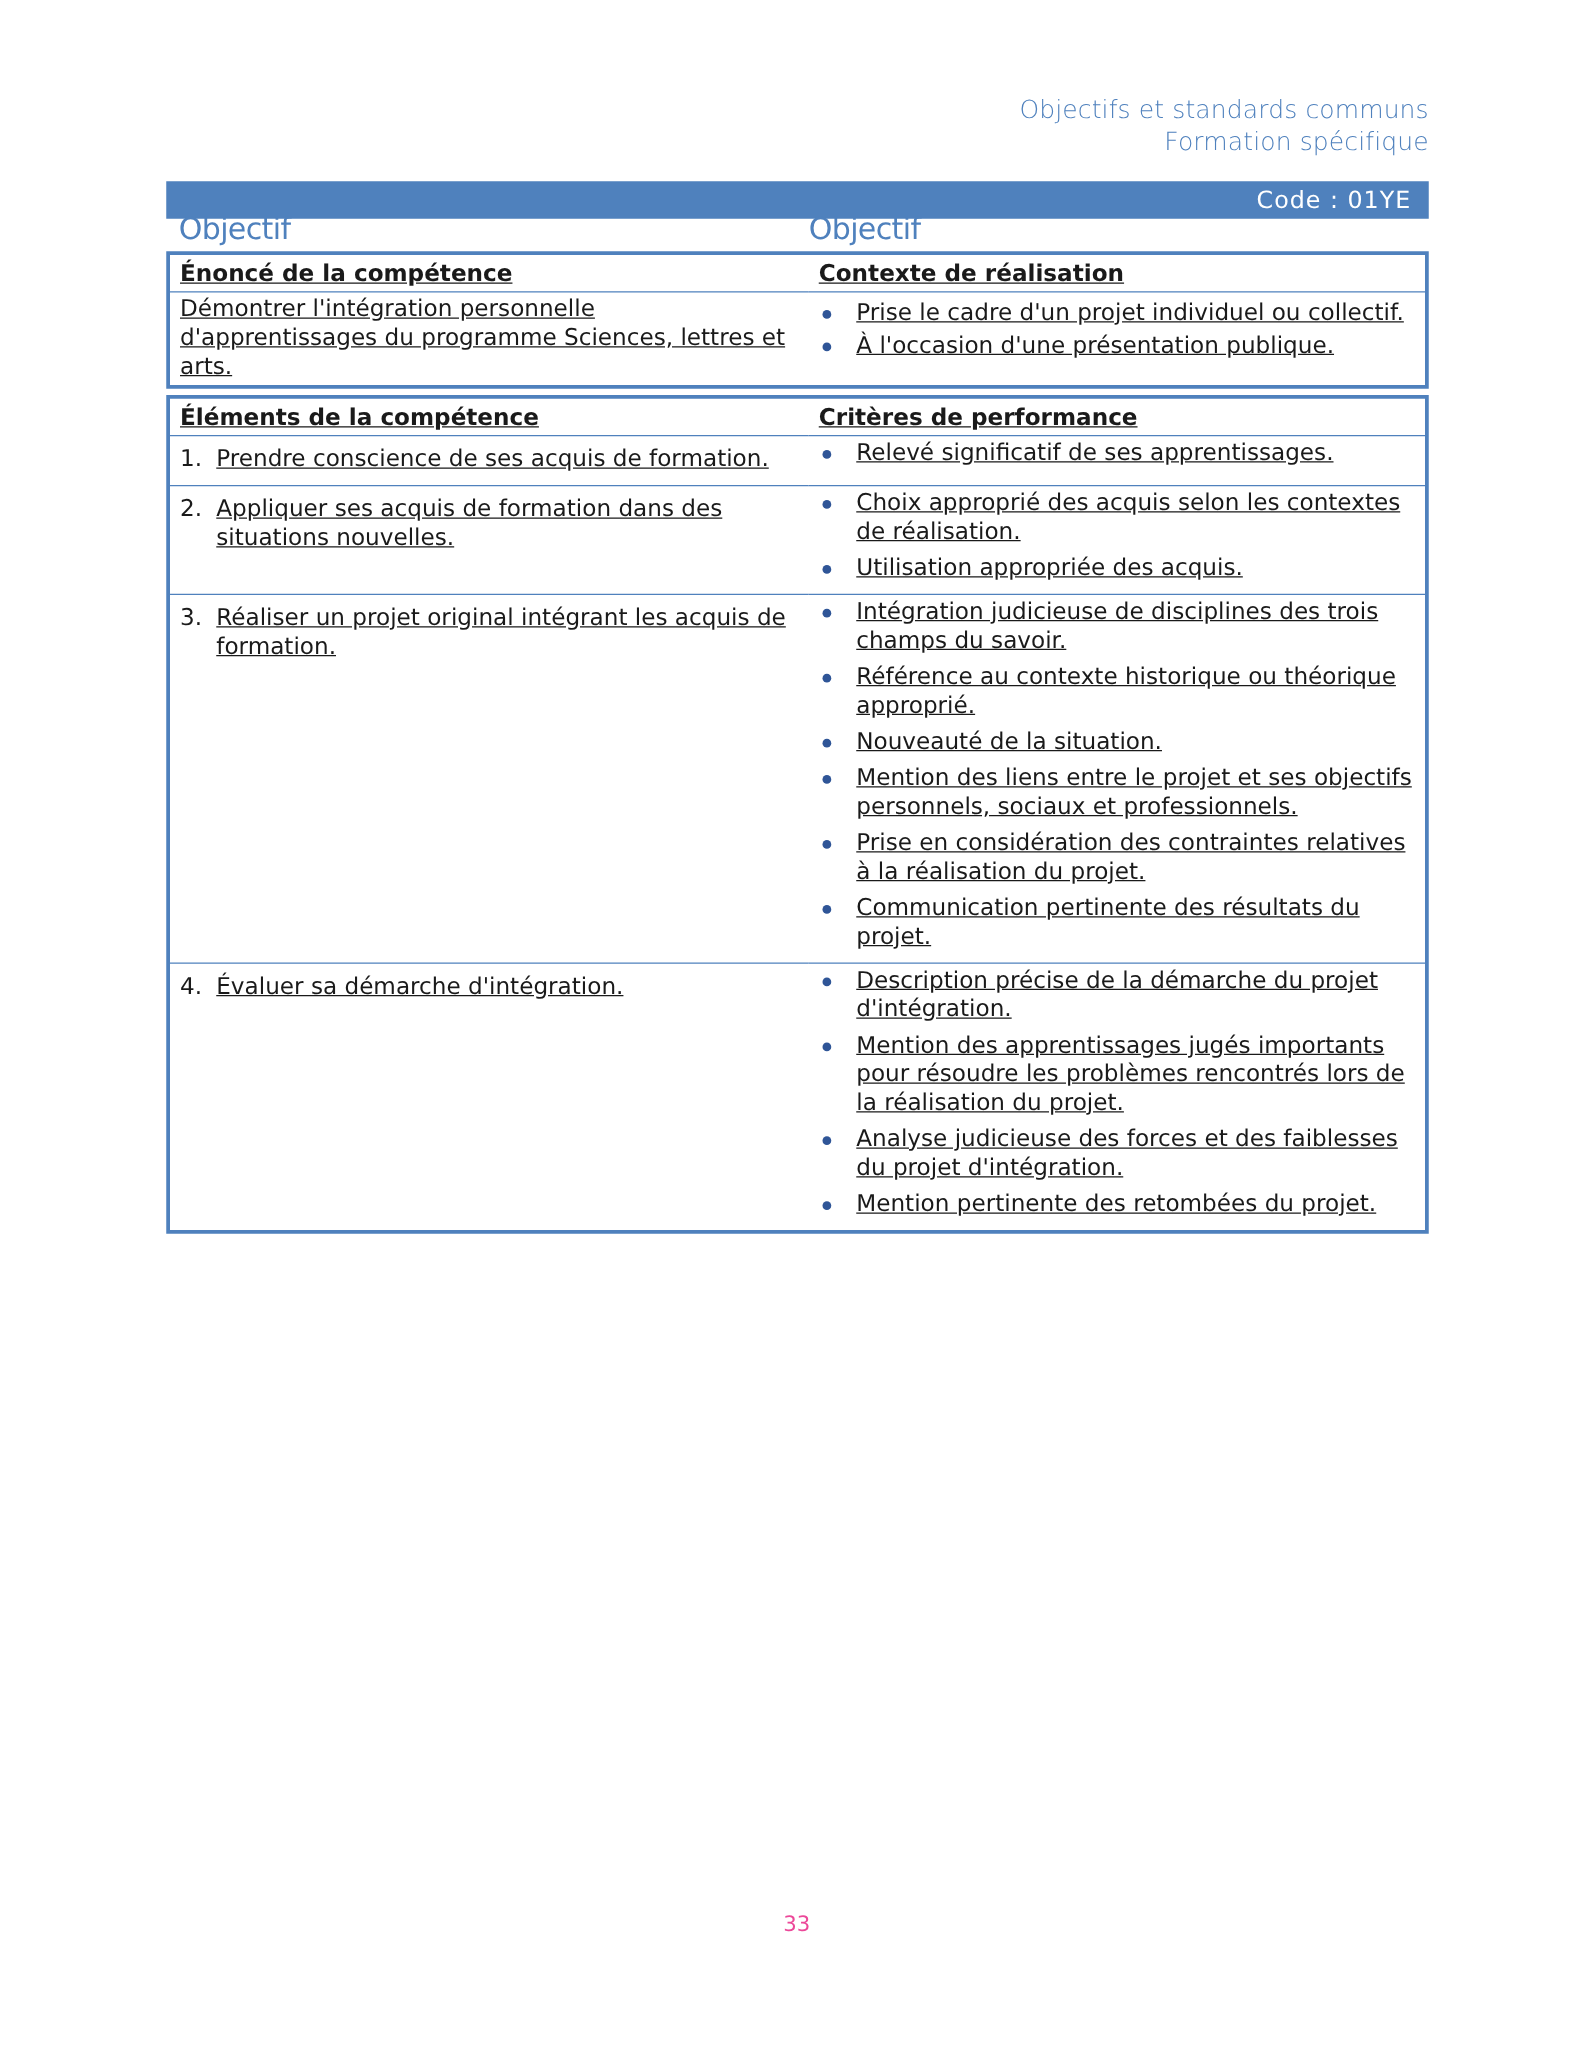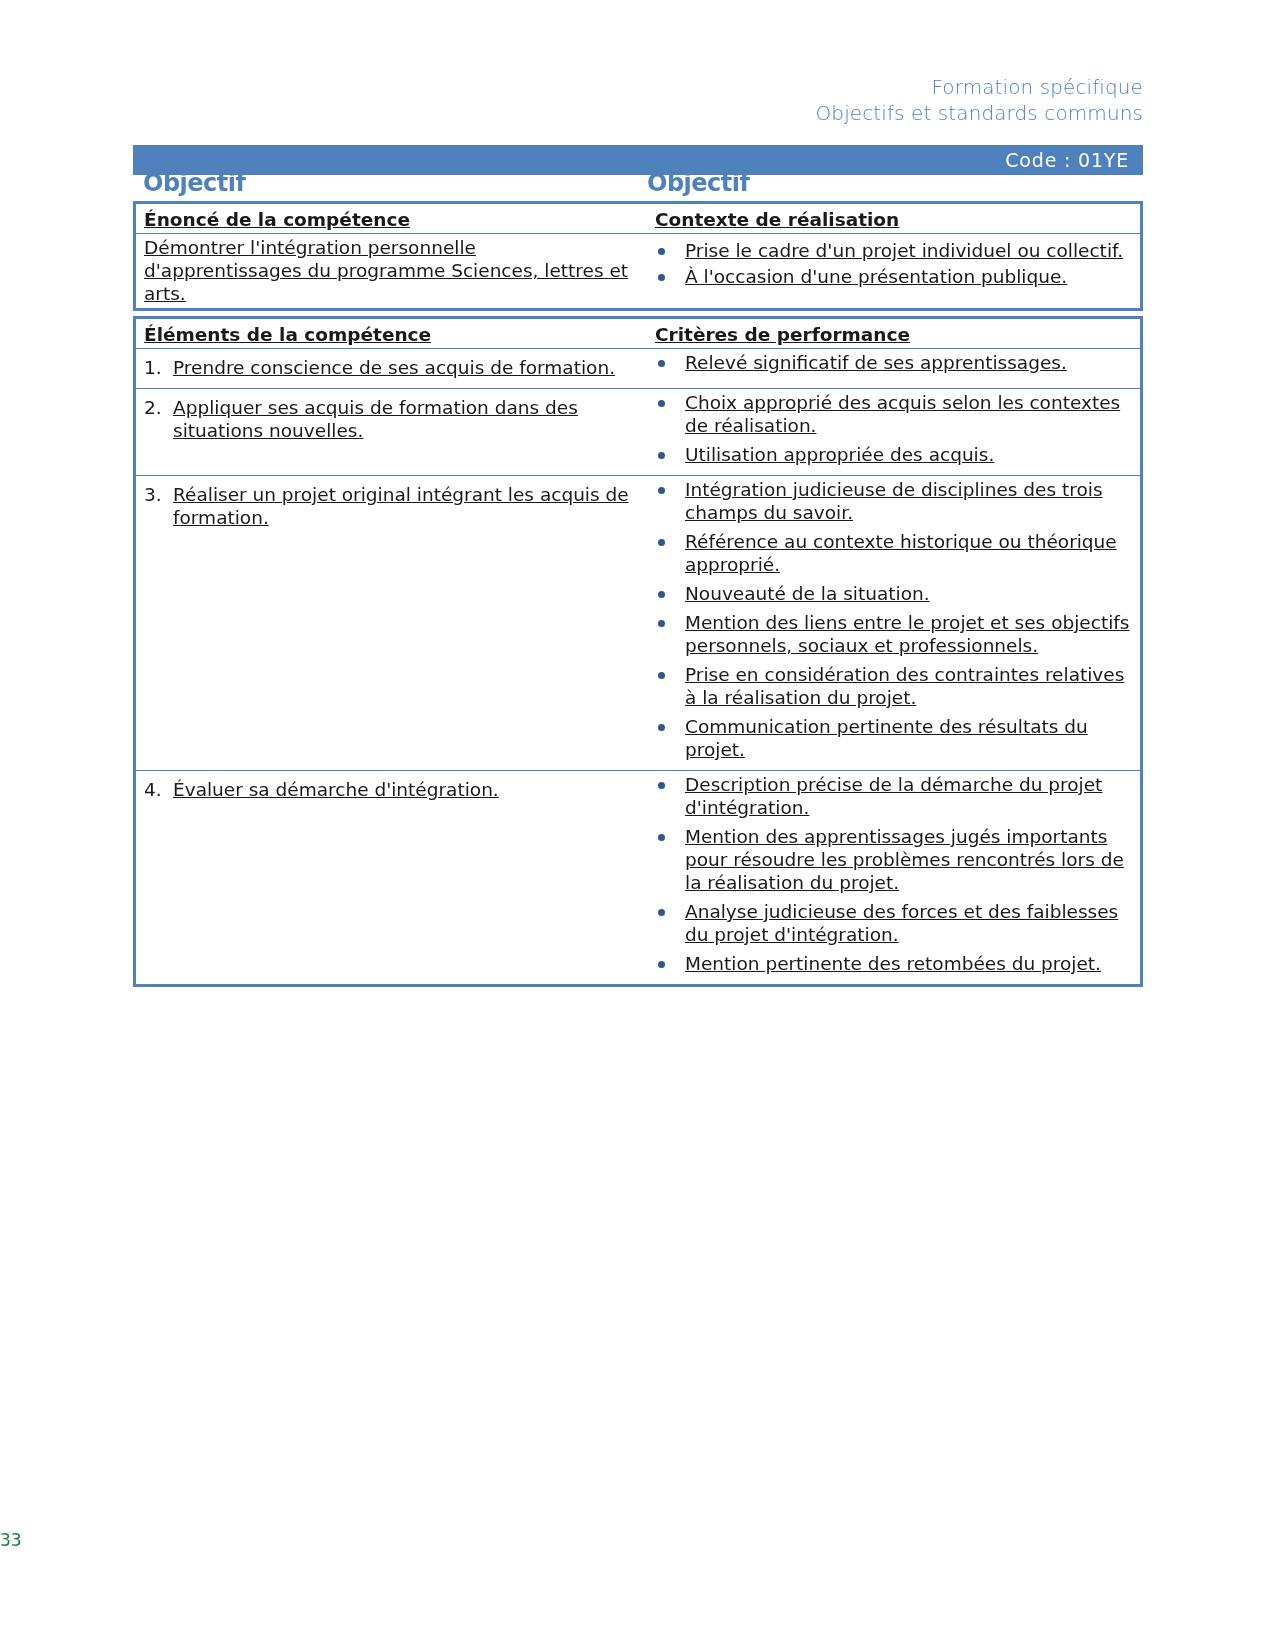--- a/index.html
+++ b/index.html
@@ -1,44 +1,44 @@
 <!DOCTYPE html>
 <html><head>
 <meta charset="utf-8">
 <style>
   html, body { margin: 0; padding: 0; background: #ffffff; }
   body { width: 1275px; height: 1650px; position: relative; font-family: "DejaVu Sans", sans-serif; color: #1a1a1a; }
   .header-right { position: absolute; right: 132px; top: 74px; text-align: right; color: #4f81bd; font-size: 20px; line-height: 26px; font-weight: 300; letter-spacing: 0.1px; }
   .code-bar { position: absolute; left: 133px; top: 145px; width: 1010px; height: 30px; background: #4f81bd; color: #ffffff; font-size: 19px; line-height: 30px; text-align: right; box-sizing: border-box; padding-right: 14px; letter-spacing: 0.8px; }
   .col-titles { position: absolute; left: 133px; top: 164px; width: 1010px; height: 38px; }
-  .col-title { position: absolute; top: 0; font-size: 24px; font-weight: bold; color: #4f81bd; line-height: 38px; letter-spacing: -0.5px; }
+  .col-title { position: absolute; top: 0; font-size: 24px; font-weight: normal; color: #4f81bd; line-height: 38px; letter-spacing: -0.5px; }
   .col-title.left { left: 10px; }
   .col-title.right { left: 514px; }
   .block { position: absolute; left: 133px; width: 1010px; box-sizing: border-box; border: 3px solid #4f81bd; text-decoration: underline; }
   .block table { width: 100%; border-collapse: collapse; table-layout: fixed; }
   .block td { vertical-align: top; font-size: 18.5px; line-height: 23px; padding: 2px 8px 3px 8px; }
   .block td.left { width: 495px; padding-left: 8px; }
   .block tr.head td { font-weight: bold; padding-top: 4px; padding-bottom: 2px; }
   .block tr + tr td { border-top: 1px solid #4f81bd; }
   .bullets { list-style: none; margin: 0; padding: 0; }
   .bullets li { position: relative; padding-left: 30px; margin: 6px 0 6px 0; }
   .bullets li:first-child { margin-top: 0; }
   .bullets li:last-child { margin-bottom: 6px; }
   .bullet-dot { position: absolute; left: 3px; top: 9px; width: 7px; height: 7px; border-radius: 50%; background: #2f5597; }
   .ctx .bullets li { margin: 3px 0; }
   .num-item { position: relative; padding-left: 29px; margin: 5px 0 6px 0; }
   .num-item .num { position: absolute; left: 0; top: 0; }
-  .page-number { position: absolute; left: 0; width: 1275px; top: 1530px; text-align: left; font-size: 17px; color: #15803d; }
+  .page-number { position: absolute; left: 0; width: 1275px; top: 1530px; text-align: center; font-size: 17px; color: #ec4899; }
 </style>
 </head>
 <body>
 
 <div class="header-right">
+  <div>Objectifs et standards communs</div>
   <div>Formation spécifique</div>
-  <div>Objectifs et standards communs</div>
 </div>
 
 <div class="code-bar">
   <span>Code : 01YE</span>
 </div>
 
 <div class="col-titles">
   <div class="col-title left">Objectif</div>
   <div class="col-title right">Objectif</div>
 </div>

